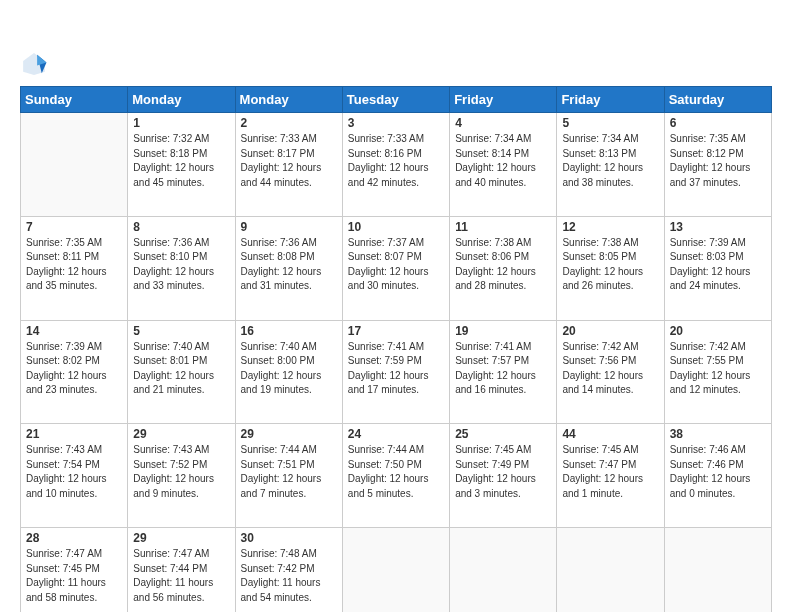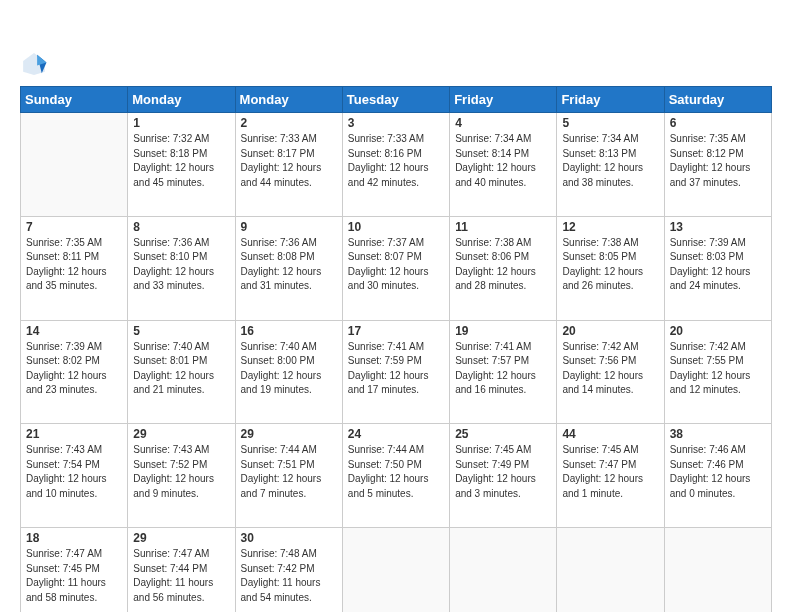--- a/index.html
+++ b/index.html
@@ -249,21 +249,21 @@
             <span class="day-num">44</span>
             <div class="day-info">Sunrise: 7:45 AM<br>Sunset: 7:47 PM<br>Daylight: 12 hours<br>and 1 minute.</div>
           </td>
           <td>
             <span class="day-num">38</span>
             <div class="day-info">Sunrise: 7:46 AM<br>Sunset: 7:46 PM<br>Daylight: 12 hours<br>and 0 minutes.</div>
           </td>
         </tr>
         <tr class="last-row">
           <td>
-            <span class="day-num">18</span>
+            <span class="day-num">28</span>
             <div class="day-info">Sunrise: 7:47 AM<br>Sunset: 7:45 PM<br>Daylight: 11 hours<br>and 58 minutes.</div>
           </td>
           <td>
             <span class="day-num">29</span>
             <div class="day-info">Sunrise: 7:47 AM<br>Sunset: 7:44 PM<br>Daylight: 11 hours<br>and 56 minutes.</div>
           </td>
           <td>
             <span class="day-num">30</span>
             <div class="day-info">Sunrise: 7:48 AM<br>Sunset: 7:42 PM<br>Daylight: 11 hours<br>and 54 minutes.</div>
           </td>

